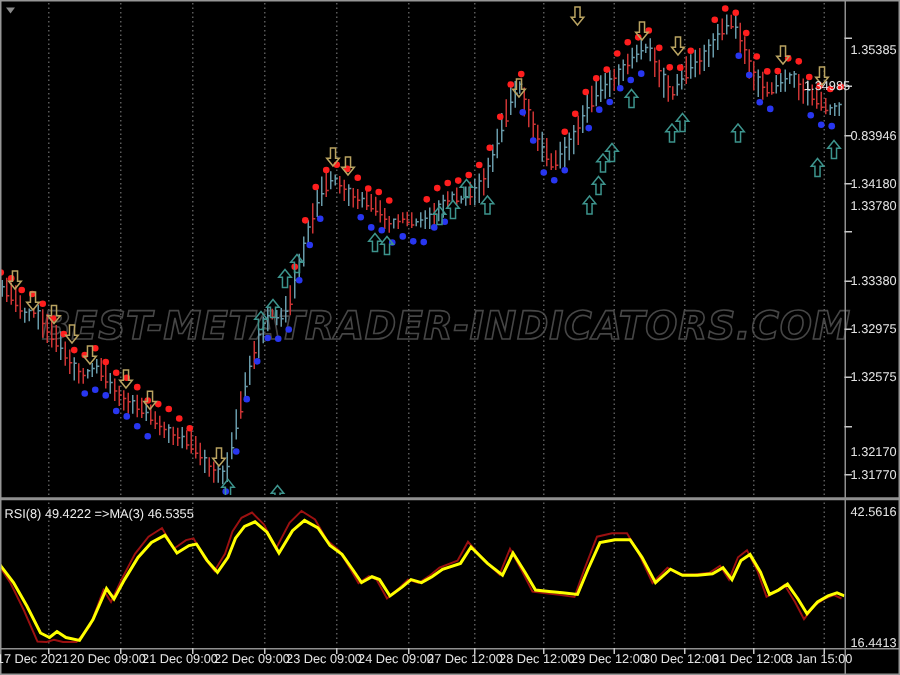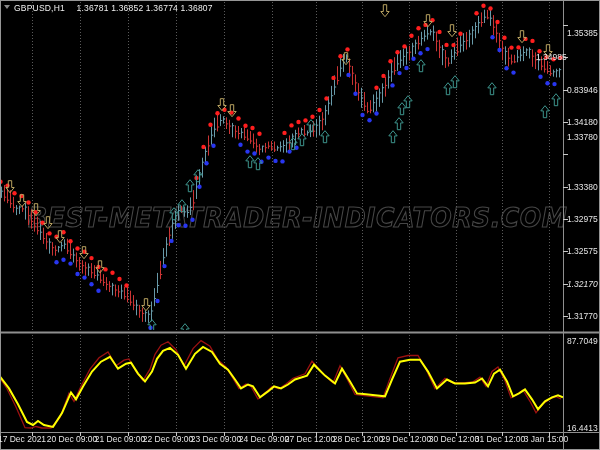--- a/index.html
+++ b/index.html
@@ -196,38 +196,35 @@
         <polyline points="0,376.6 9,388.4 18,404.2 27,422.0 33,425.0 38,421.0 44,425.0 53,426.9 62,413.1 71,392.4 76,399.3 83,386.4 92,371.6 101,361.7 110,356.8 118,368.7 126,363.7 131,362.7 138,373.6 145,381.5 152,371.6 157,358.8 163,350.9 170,347.9 178,354.8 186,368.7 195,353.8 203,346.9 212,351.9 220,363.7 228,369.6 235,379.5 241,388.4 248,384.5 253,386.4 260,397.3 268,391.4 274,386.4 281,388.4 288,384.5 295,379.5 307,375.6 314,364.7 325,375.6 335,383.5 342,368.7 350,381.5 357,393.4 366,394.3 375,395.2 385,396.3 392,379.5 400,361.7 410,359.8 420,359.8 428,371.6 437,388.4 447,379.5 455,383.5 465,383.5 475,382.5 482,378.5 488,386.4 494,373.6 500,369.6 507,381.5 513,396.3 519,393.4 525,389.4 532,399.3 538,409.2 545,401.3 552,397.3 558,395.3 563,397.3" stroke="#ffff00" stroke-width="2" fill="none"></polyline>
       </g>
       <path d="M563.5 0V450" stroke="#8f8f8f" stroke-width="1"></path>
       <path d="M0 332.5H600" stroke="#8f8f8f" stroke-width="2"></path>
       <path d="M0 432.5H600" stroke="#8f8f8f" stroke-width="1"></path>
       <path d="M563 25.5h5M563 57.5h5M563 90.5h5M563 122.5h5M563 154.5h5M563 187.5h5M563 219.5h5M563 251.5h5M563 284.5h5M563 316.5h5M32.5 432v4M80.5 432v4M128.5 432v4M176.5 432v4M224.5 432v4M272.5 432v4M316.5 432v4M362.5 432v4M409.5 432v4M456.5 432v4M502.5 432v4M549.5 432v4" stroke="#c8c8c8" stroke-width="1" fill="none"></path>
       <rect x="0.5" y="0.5" width="599" height="449" stroke="#969696" fill="none"></rect>
     </svg>
 
   <span class="collapse-tri"></span>
-  <div class="titlebar">
-    <span>GBPUSD,H1</span>
-    <span class="ohlc">1.36781 1.36852 1.36774 1.36807</span>
-  </div>
-
-  <div class="rsi-max">87.7049</div>
+
+  <div class="rsi-label">RSI(8) 49.4222  =&gt;MA(3) 46.5355</div>
+  <div class="rsi-max">42.5616</div>
   <div class="rsi-min">16.4413</div>
 
   <div id="price-labels">
       <div class="axis-label" style="left: 567px; top: 20px; margin-top: 8px;">1.35385</div>
       <div class="axis-label" style="left: 536px; top: 52px;">1.34985</div>
       <div class="axis-label" style="left: 567px; top: 85px;">0.83946</div>
       <div class="axis-label" style="left: 567px; top: 117px;">1.34180</div>
       <div class="axis-label" style="left: 567px; top: 132px;">1.33780</div>
       <div class="axis-label" style="left: 567px; top: 182px;">1.33380</div>
       <div class="axis-label" style="left: 567px; top: 214px;">1.32975</div>
       <div class="axis-label" style="left: 567px; top: 246px;">1.32575</div>
-      <div class="axis-label" style="left: 567px; top: 279px; font-style: italic;">1.32170</div>
+      <div class="axis-label" style="left: 567px; top: 296px;">1.32170</div>
       <div class="axis-label" style="left: 567px; top: 311px;">1.31770</div>
     </div>
   <div id="time-labels">
       <div class="axis-label time-label" style="left: 22px; top: 434px;">17 Dec 2021</div>
       <div class="axis-label time-label" style="left: 72px; top: 434px;">20 Dec 09:00</div>
       <div class="axis-label time-label" style="left: 120px; top: 434px;">21 Dec 09:00</div>
       <div class="axis-label time-label" style="left: 168px; top: 434px;">22 Dec 09:00</div>
       <div class="axis-label time-label" style="left: 216px; top: 434px;">23 Dec 09:00</div>
       <div class="axis-label time-label" style="left: 264px; top: 434px;">24 Dec 09:00</div>
       <div class="axis-label time-label" style="left: 310px; top: 434px;">27 Dec 12:00</div>

